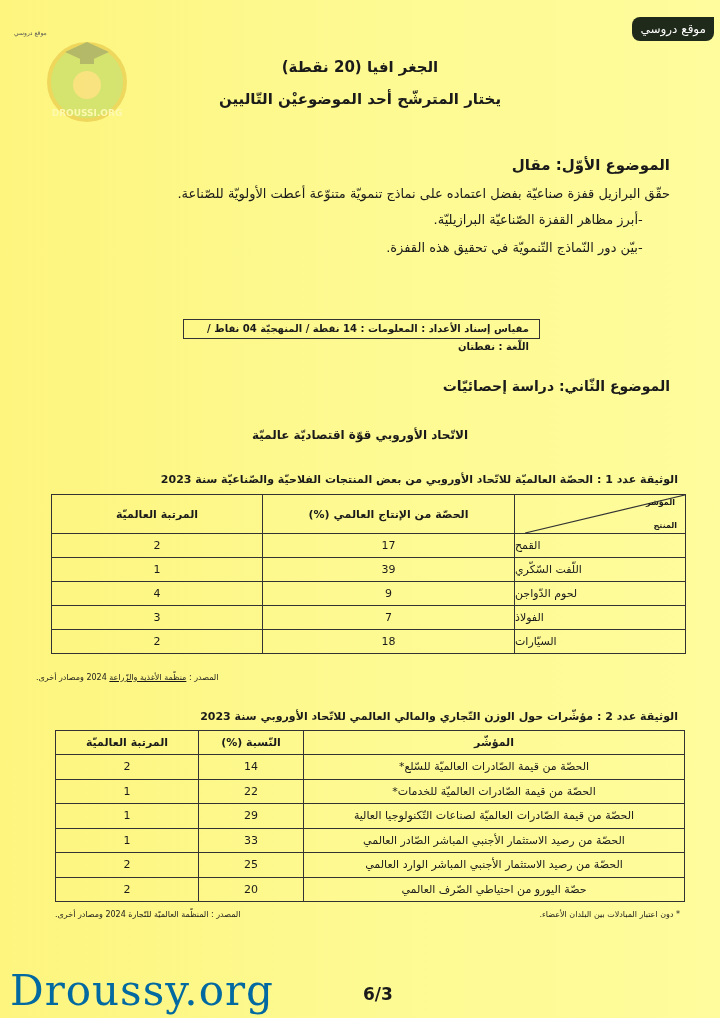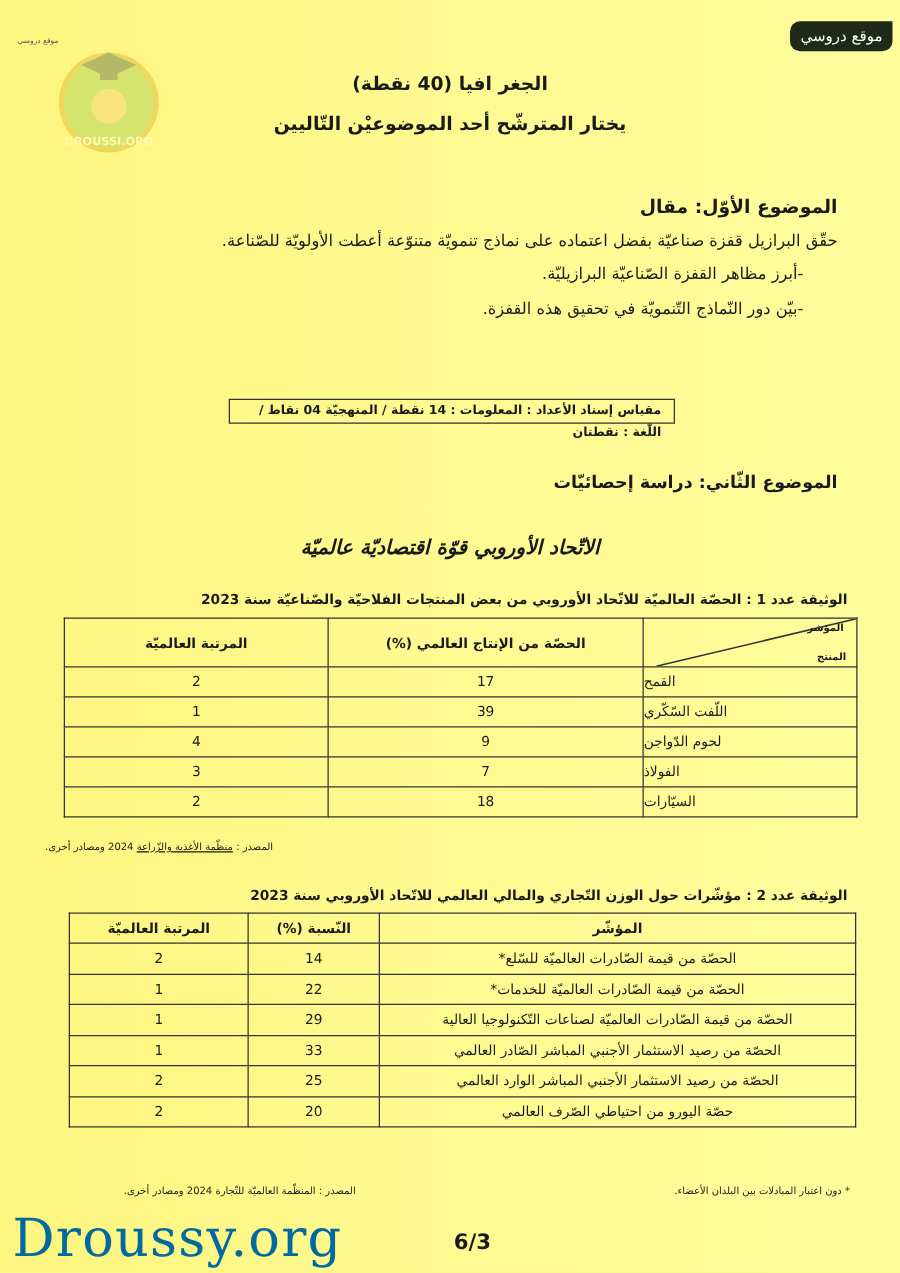--- a/index.html
+++ b/index.html
@@ -27,38 +27,38 @@
     .subject1 { right: 50px; top: 156px; font-size: 15px; font-weight: bold; }
     .para { right: 50px; top: 186px; font-size: 13px; }
     .bullet { right: 60px; font-size: 13px; }
     .bullet .dash { display: inline-block; width: 22px; }
     .scale-box {
       position: absolute; left: 183px; width: 345px; top: 319px; height: 18px;
       border: 1.5px solid #333; direction: rtl; font-size: 10px; font-weight: bold;
       line-height: 18px; padding-right: 10px; box-sizing: content-box;
     }
     .subject2 { right: 50px; top: 378px; font-size: 14px; font-weight: bold; }
-    .title2 { top: 428px; font-size: 16px; font-style: italic; }
+    .title2 { top: 428px; font-size: 12px; }
     .doc-title { right: 42px; font-size: 11px; font-weight: bold; }
     table { position: absolute; border-collapse: collapse; direction: rtl; font-size: 11px; }
     td, th { border: 1.2px solid #333; text-align: center; padding: 0; font-weight: normal; }
     .t-doc1 { left: 51px; top: 494px; width: 635px; }
     .t-doc1 th { height: 38px; font-weight: bold; font-size: 11px; }
     .t-doc1 td { height: 23px; }
     .t-doc1 td.prod { text-align: left; padding-right: 10px; width: 160px; }
     .diag { position: relative; width: 160px; height: 38px; }
     .diag svg { position: absolute; inset: 0; }
     .diag .top { position: absolute; left: 95px; top: 3px; font-size: 8px; font-weight: bold; margin-left: 26px; }
     .diag .bot { position: absolute; right: 8px; bottom: 3px; font-size: 8px; font-weight: bold; }
     .source1 { left: 36px; top: 673px; font-size: 8px; direction: rtl; position: absolute; }
     .source1 u { text-decoration: underline; }
     .t-doc2 { left: 55px; top: 730px; width: 630px; }
     .t-doc2 th { height: 23px; font-weight: bold; }
     .t-doc2 td { height: 23.5px; }
-    .foot { position: absolute; top: 948px; font-size: 8px; direction: rtl; margin-left: 44px; }
+    .foot { position: absolute; top: 910px; font-size: 8px; direction: rtl; }
     .watermark {
       position: absolute; left: 10px; top: 966px; font-family: "DejaVu Serif", serif;
       font-size: 42px; color: #0369a1; letter-spacing: 1px;
     }
     .pagenum { position: absolute; left: 363px; top: 984px; font-size: 17px; font-weight: bold; }
   </style>
 </head>
 <body>
 
 <div class="page"></div>
@@ -67,21 +67,21 @@
 
 <div class="logo-small">موقع دروسي</div>
 <svg class="logo" viewBox="0 0 95 100">
   <circle cx="47" cy="52" r="38" fill="#8bc34a" stroke="#d4a017" stroke-width="4"></circle>
   <polygon points="25,22 47,12 69,22 47,32" fill="#2e4a3a"></polygon>
   <rect x="40" y="24" width="14" height="10" fill="#2e4a3a"></rect>
   <circle cx="47" cy="55" r="14" fill="#f2c27b"></circle>
   <text x="47" y="86" font-size="9" text-anchor="middle" fill="#fff" font-weight="bold">DROUSSI.ORG</text>
 </svg>
 
-<div class="center t1">الجغر افيا (40 نقطة)</div>
+<div class="center t1">الجغر افيا (20 نقطة)</div>
 <div class="center t2">يختار المترشّح أحد الموضوعيْن التّاليين</div>
 
 <div class="rtl subject1">الموضوع الأوّل: مقال</div>
 <div class="rtl para">حقّق البرازيل قفزة صناعيّة بفضل اعتماده على نماذج تنمويّة متنوّعة أعطت الأولويّة للصّناعة.</div>
 <div class="rtl bullet" style="top:212px">
   <span class="dash">-</span><span>أبرز مظاهر القفزة الصّناعيّة البرازيليّة.</span>
 </div>
 <div class="rtl bullet" style="top:240px">
   <span class="dash">-</span><span>بيّن دور النّماذج التّنمويّة في تحقيق هذه القفزة.</span>
 </div>

